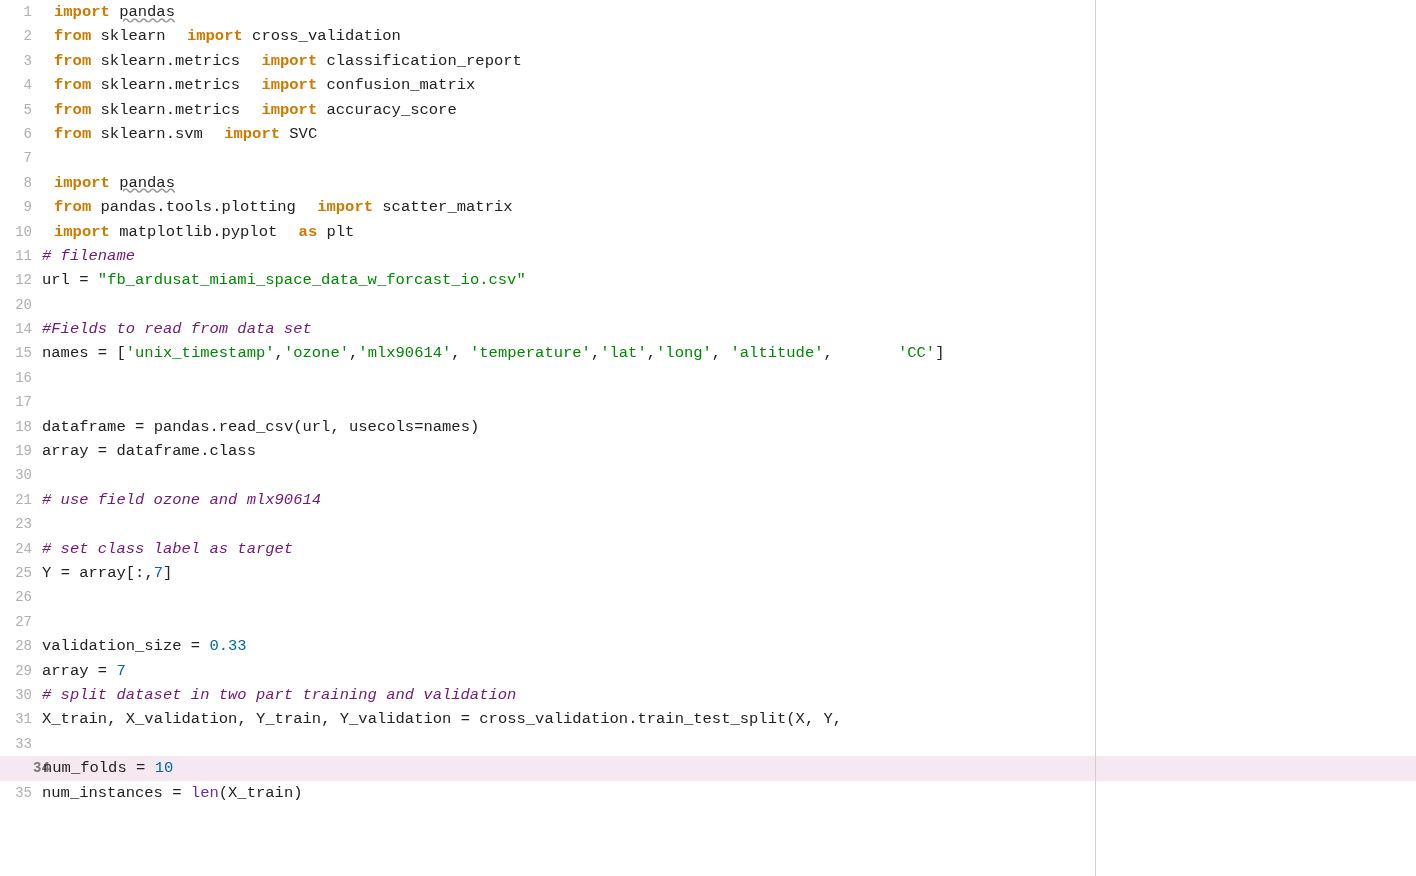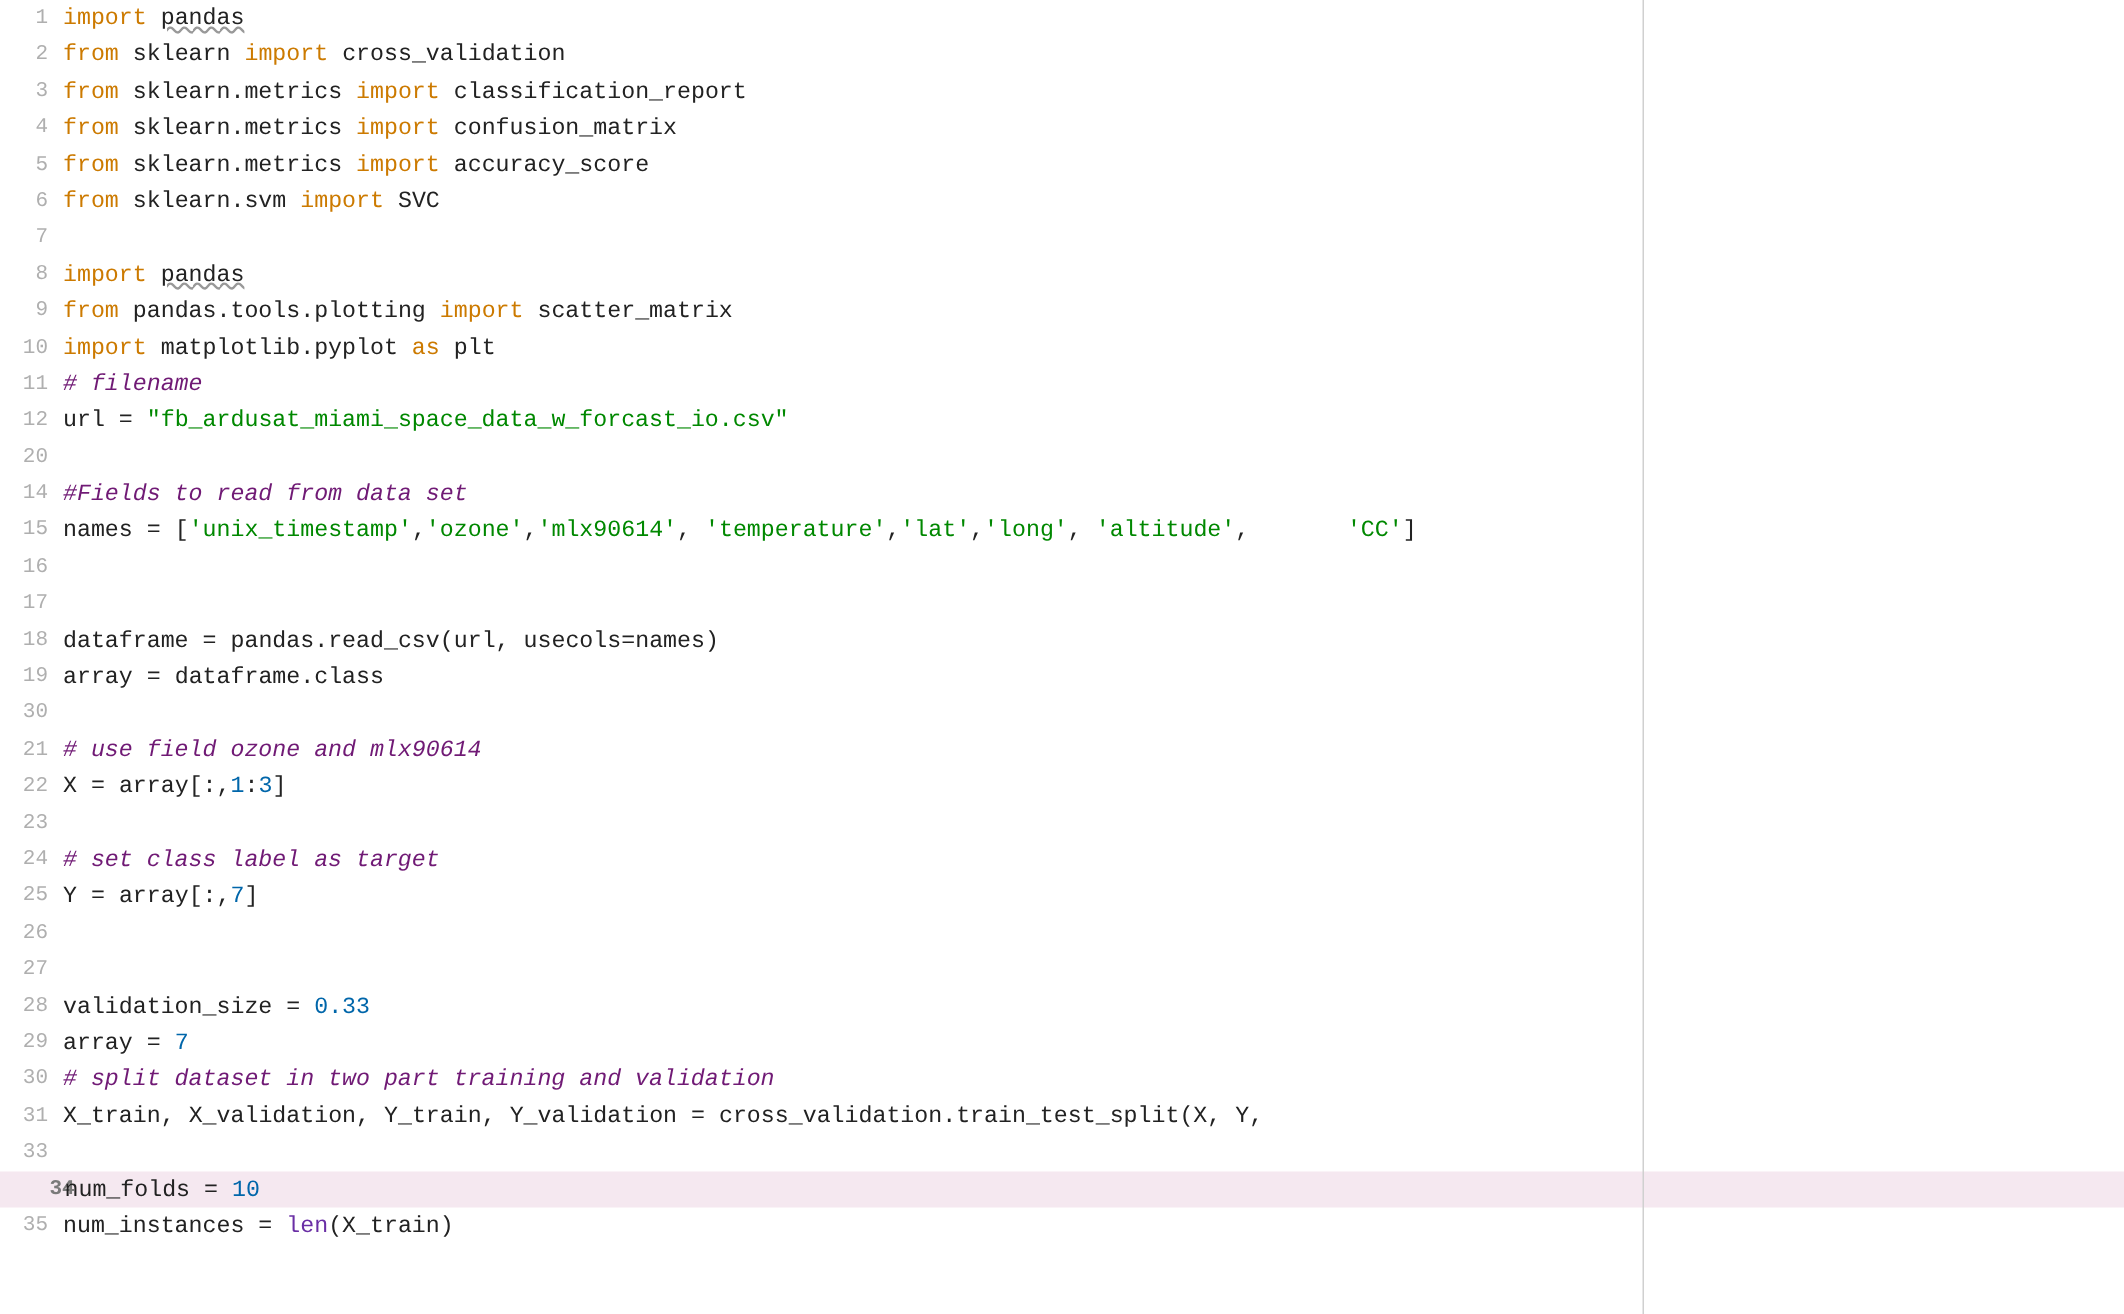--- a/index.html
+++ b/index.html
@@ -40,21 +40,21 @@
     padding-left: 33px;
   }
   .line-code {
     flex: 1;
     white-space: pre;
     padding-left: 4px;
   }
   .line-highlight {
     background: #f5e8f0;
   }
-  .tok-kw { color: #cc7a00; font-weight: normal; }
+  .tok-kw { color: #cc7a00; font-weight: bold; margin-left: 12px; }
   .tok-id { color: #222222; }
   .tok-cm { color: #701a75; font-style: italic; }
   .tok-str { color: #008800; }
   .tok-num { color: #0066aa; }
   .tok-op { color: #222222; }
   .tok-builtin { color: #6a2fa5; }
   .tok-underline { text-decoration: underline; text-decoration-style: wavy; text-decoration-color: #999; }
   .margin-line {
     position: absolute;
     top: 0;
@@ -147,24 +147,20 @@
       </div>
       <div class="line-row">
         <div class="line-num">30</div>
         <div class="line-code"></div>
       </div>
       <div class="line-row">
         <div class="line-num">21</div>
         <div class="line-code"><span class="tok-cm"># use field ozone and mlx90614</span></div>
       </div>
       <div class="line-row">
-        <div class="line-num">22</div>
-        <div class="line-code"><span class="tok-id">X</span><span class=""> </span><span class="tok-op">=</span><span class=""> </span><span class="tok-id">array[:</span><span class="tok-op">,</span><span class="tok-num">1</span><span class="tok-op">:</span><span class="tok-num">3</span><span class="tok-id">]</span></div>
-      </div>
-      <div class="line-row">
         <div class="line-num">23</div>
         <div class="line-code"></div>
       </div>
       <div class="line-row">
         <div class="line-num">24</div>
         <div class="line-code"><span class="tok-cm"># set class label as target</span></div>
       </div>
       <div class="line-row">
         <div class="line-num">25</div>
         <div class="line-code"><span class="tok-id">Y</span><span class=""> </span><span class="tok-op">=</span><span class=""> </span><span class="tok-id">array[:</span><span class="tok-op">,</span><span class="tok-num">7</span><span class="tok-id">]</span></div>

